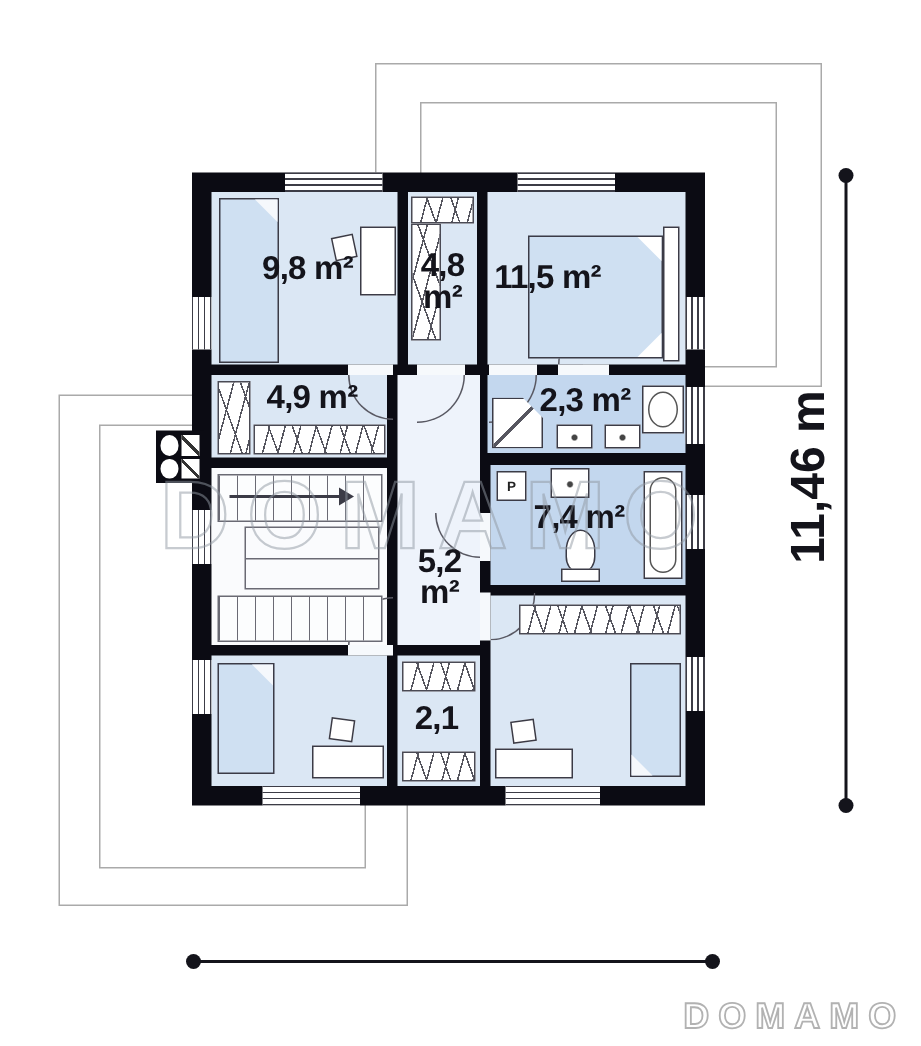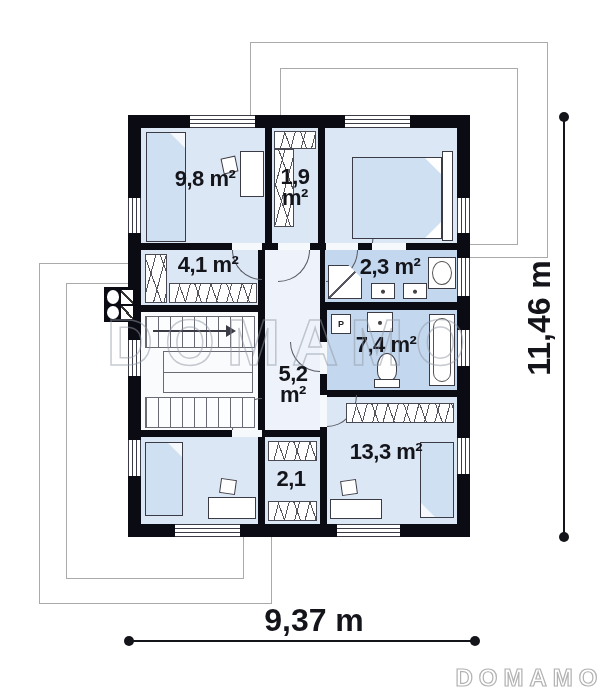--- a/index.html
+++ b/index.html
@@ -71,21 +71,20 @@
   <div class="roof" style="left:66px;top:283px;width:176px;height:294px;"></div>
 
   <div class="dim-line" style="left:563px;top:117px;width:2px;height:420px;"></div>
   <div class="dim-dot" style="left:559px;top:112px;"></div>
   <div class="dim-dot" style="left:559px;top:532px;"></div>
   <div class="dim-label vert" style="left:539px;top:318px;">11,46 m</div>
 
   <div class="dim-line" style="left:129px;top:640px;width:346px;height:2px;"></div>
   <div class="dim-dot" style="left:124px;top:636px;"></div>
   <div class="dim-dot" style="left:470px;top:636px;"></div>
-  <div class="dim-label" style="left:314px;top:620px;">9,37 m</div>
 
   <div class="plan">
 
     <div class="room" style="left:13px;top:13px;width:124px;height:115px;"></div>
     <div class="room" style="left:144px;top:13px;width:46px;height:115px;"></div>
     <div class="room" style="left:197px;top:13px;width:132px;height:115px;"></div>
     <div class="room" style="left:13px;top:135px;width:117px;height:55px;"></div>
     <div class="room bath" style="left:197px;top:135px;width:132px;height:52px;"></div>
     <div class="room hallf" style="left:137px;top:135px;width:55px;height:180px;"></div>
     <div class="room bath" style="left:199px;top:195px;width:130px;height:80px;"></div>
@@ -180,31 +179,31 @@
     <div class="furn" style="left:92px;top:364px;width:16px;height:15px;transform:rotate(8deg);"></div>
 
     <div class="bed" style="left:292px;top:327px;width:34px;height:76px;">
       <div class="fold" style="left:0;bottom:0;border-bottom:14px solid #f5f8fc;border-right:14px solid transparent;"></div>
     </div>
     <div class="furn" style="left:202px;top:384px;width:52px;height:20px;"></div>
     <div class="furn" style="left:213px;top:365px;width:16px;height:15px;transform:rotate(-8deg);"></div>
 
     <div class="label" style="left:77px;top:64px;">9,8 m²</div>
     <div class="label label2" style="left:167px;top:73px;">
-      <span>1,9</span>
+      <span>4,8</span>
       <span>m²</span>
     </div>
-    <div class="label" style="left:80px;top:150px;">4,1 m²</div>
+    <div class="label" style="left:237px;top:70px;">11,5 m²</div>
+    <div class="label" style="left:80px;top:150px;">4,9 m²</div>
     <div class="label" style="left:262px;top:152px;">2,3 m²</div>
     <div class="label" style="left:258px;top:230px;">7,4 m²</div>
     <div class="label label2" style="left:165px;top:270px;">
       <span>5,2</span>
       <span>m²</span>
     </div>
     <div class="label" style="left:163px;top:364px;">2,1</div>
-    <div class="label" style="left:258px;top:337px;">13,3 m²</div>
   </div>
 
   <div class="watermark">DOMAMO</div>
 
   <div class="brand">DOMAMO</div>
 
 </div>
 
 </body></html>

